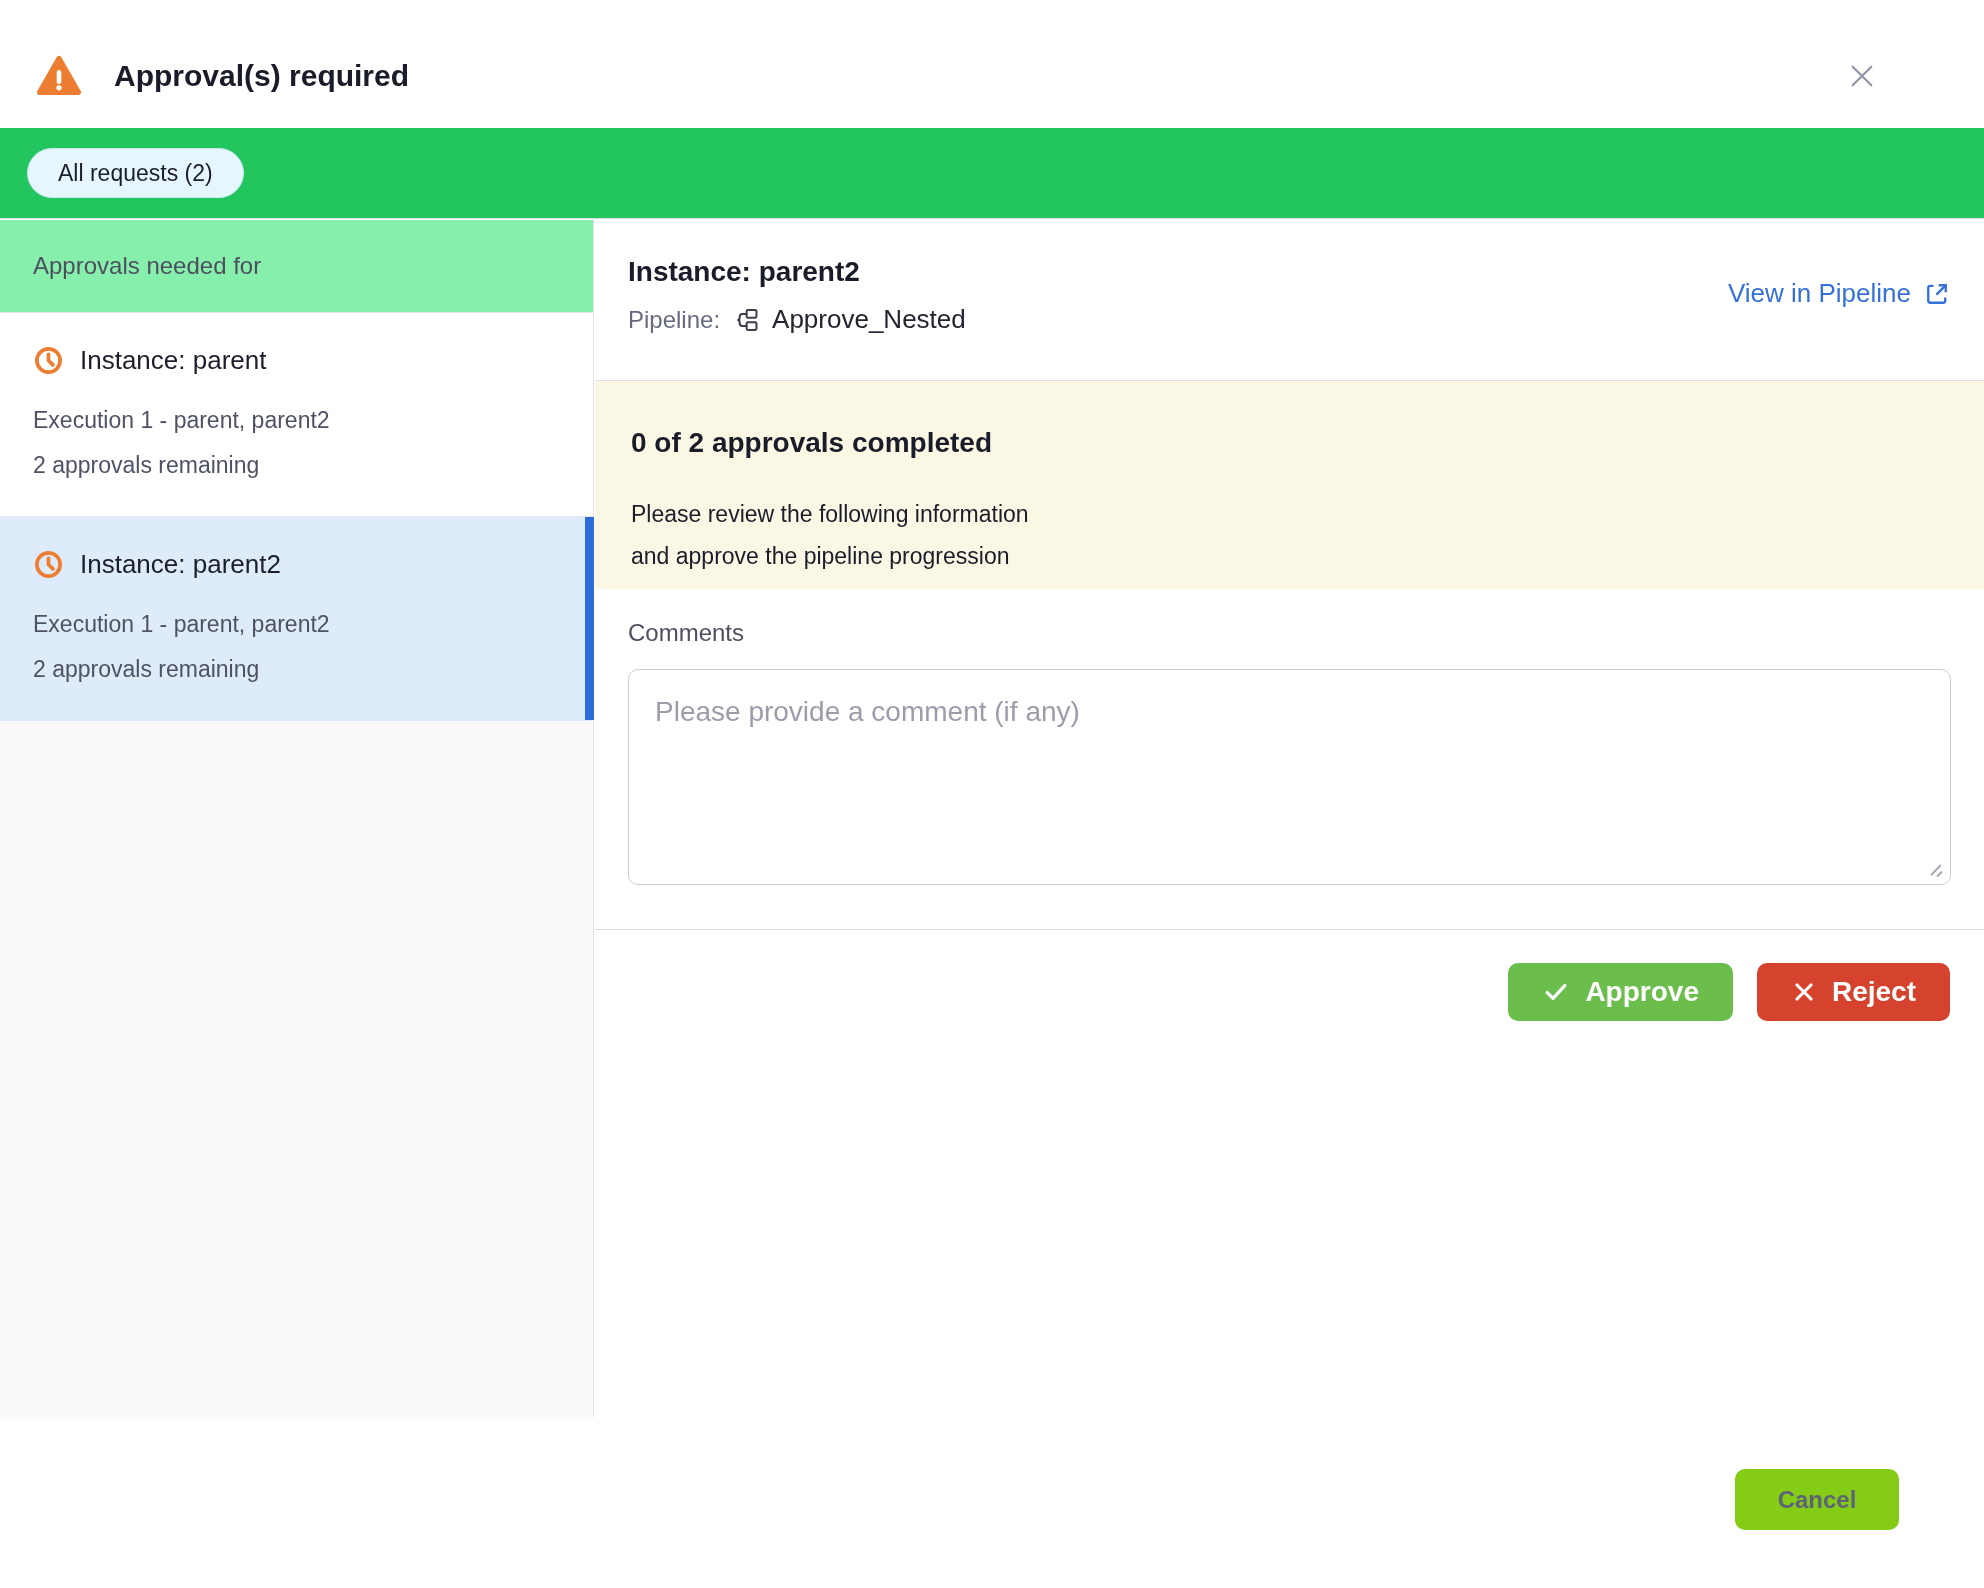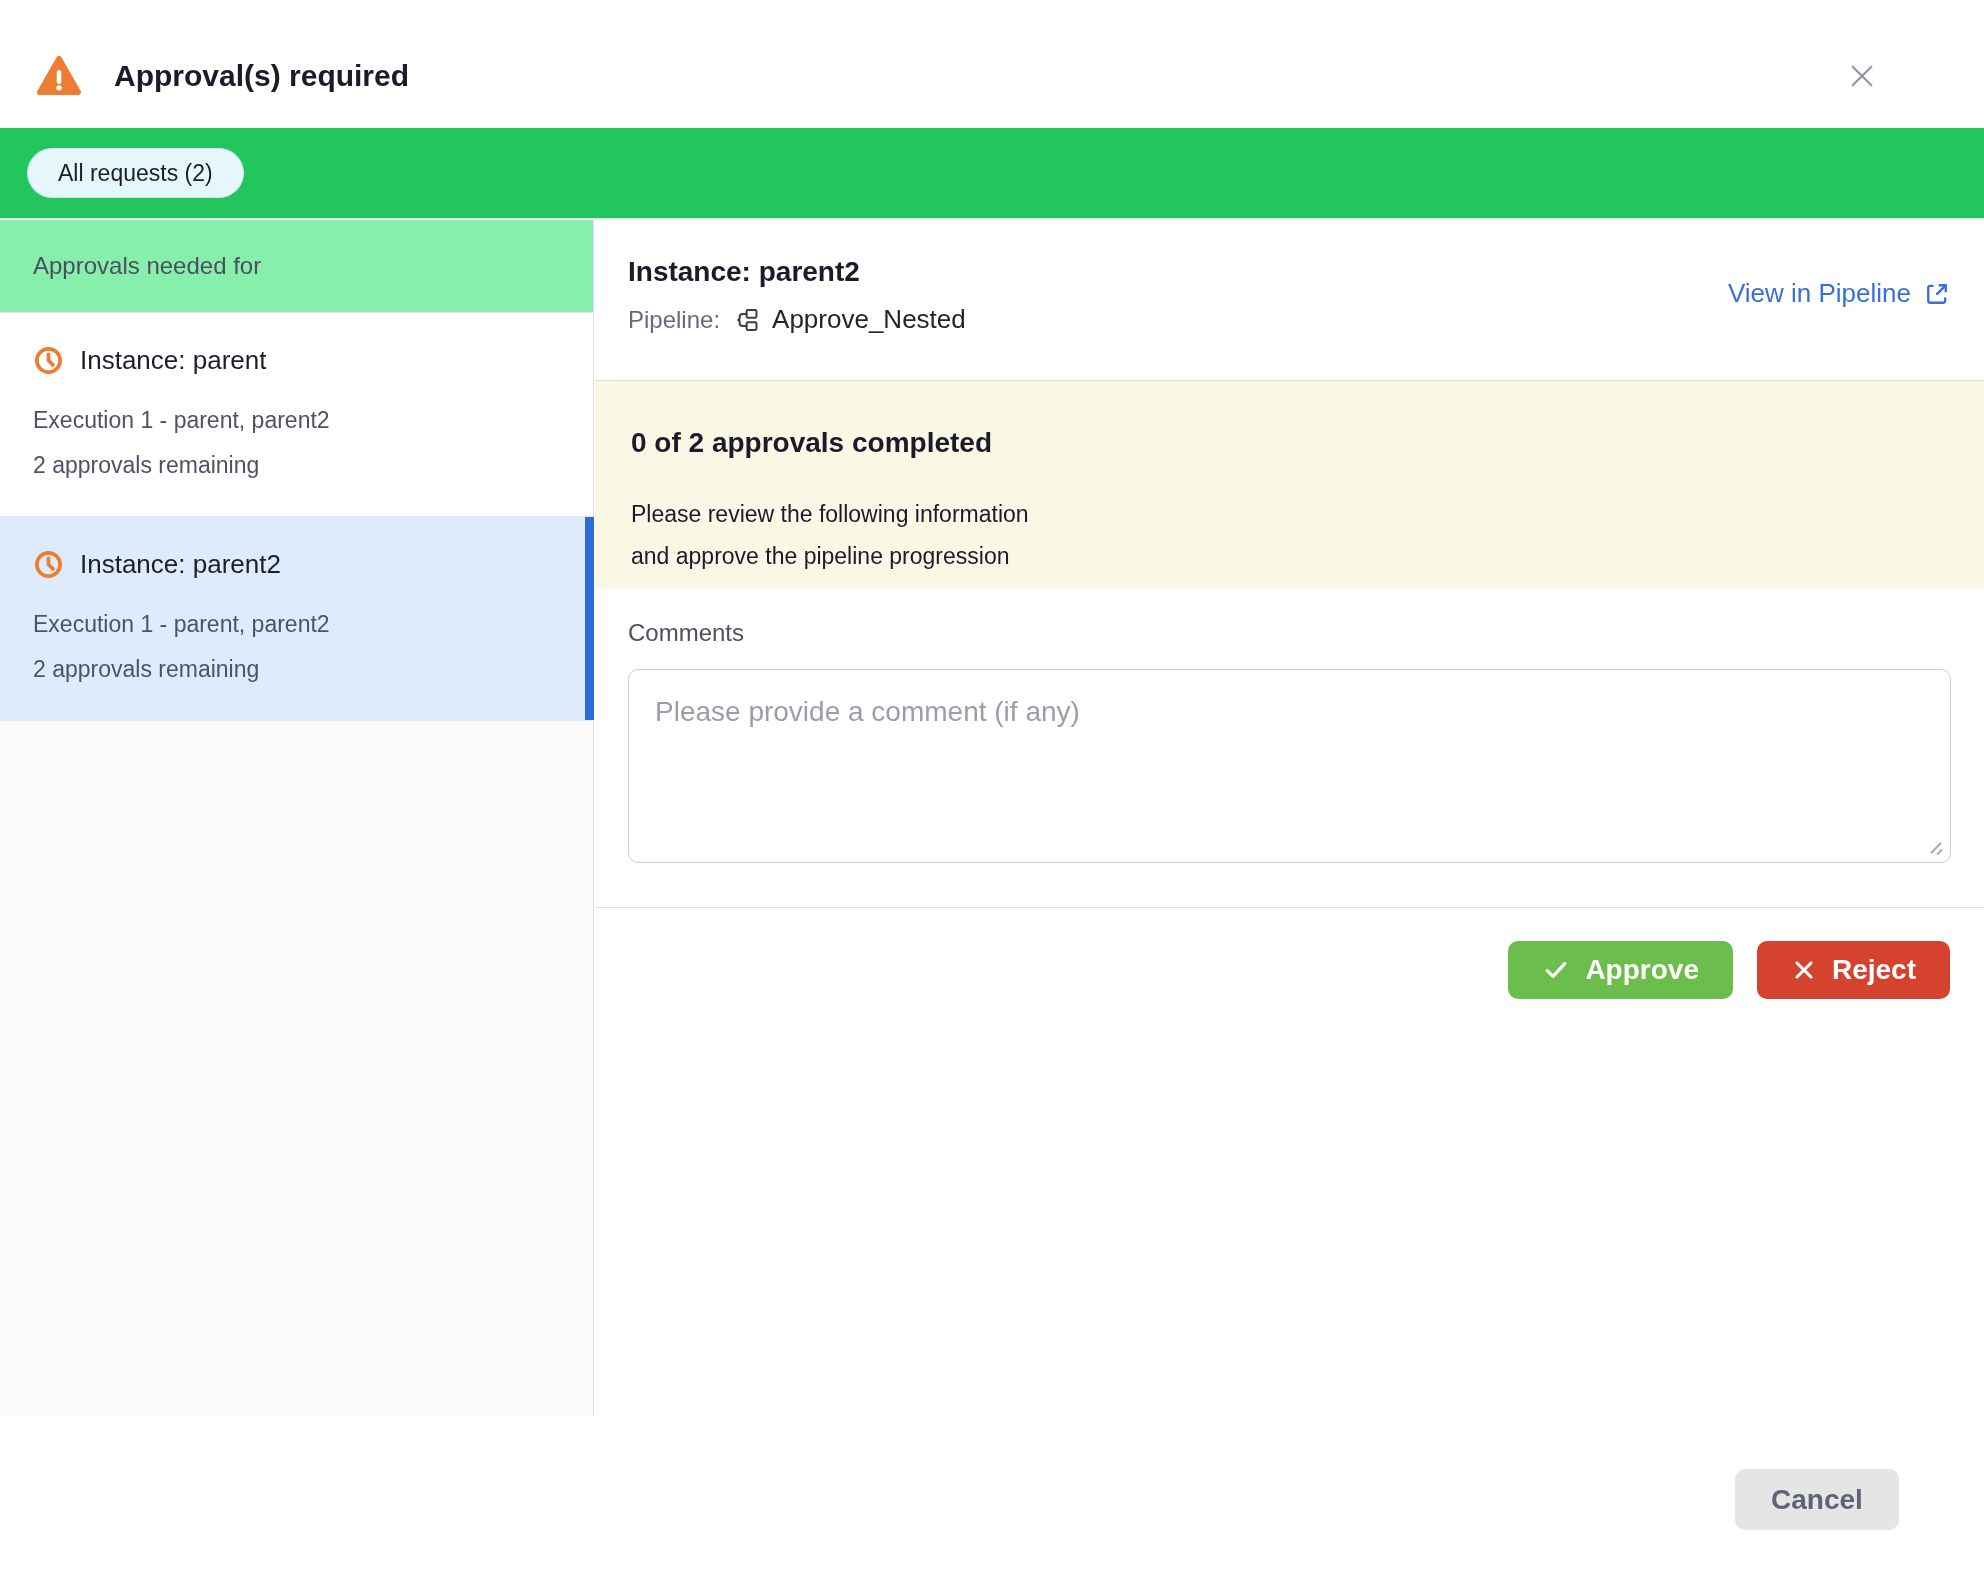--- a/index.html
+++ b/index.html
@@ -78,21 +78,21 @@
     background:#faf8e4; border-top:1px solid #dddde6;
     height:209px; padding:46px 36px;
   }
   .banner-title { font-size:28px; font-weight:700; color:#1b1c2a; margin-bottom:34px; }
   .banner-line { font-size:23px; color:#1b1c2a; line-height:42px; }
 
   .comments { padding:30px 33px 0; }
   .comments-label { font-size:24px; color:#4d4f5e; display:block; margin-bottom:22px; }
   .textarea-wrap { position:relative; }
   .comment-input {
-    width:100%; height:194px; border:1px solid #cdcdd6; border-radius:10px;
+    width:100%; height:216px; border:1px solid #cdcdd6; border-radius:10px;
     padding:26px 26px; font-size:28px; color:#3a3b49; resize:none;
     font-family:inherit; background:#fff; display:block; outline:none;
   }
   .comment-input::placeholder { color:#9c9cab; }
   .resize-grip { position:absolute; right:8px; bottom:8px; width:16px; height:16px; pointer-events:none; }
   .resize-grip::before, .resize-grip::after {
     content:""; position:absolute; background:#a9a9b5; height:2px; transform:rotate(-45deg);
   }
   .resize-grip::before { width:14px; right:0; bottom:6px; }
   .resize-grip::after  { width:7px;  right:0; bottom:2px; }
@@ -105,21 +105,21 @@
     height:58px; border:none; border-radius:10px; color:#fff;
     font-size:28px; font-weight:700; display:flex; align-items:center; gap:15px;
     padding:0 34px; cursor:pointer; font-family:inherit;
   }
   .btn-approve { background:#6cbe4c; }
   .btn-reject  { background:#d5432e; }
   .btn svg { flex:none; }
 
   .cancel-btn {
     position:absolute; left:1735px; top:1469px; width:164px; height:61px;
-    background:#e5e5e5; color:#5f6377; font-size:28px; font-weight:700;
+    background:#84cc16; color:#5f6377; font-size:24px; font-weight:700;
     border:none; border-radius:10px; cursor:pointer; font-family:inherit;
   }
 </style>
 </head>
 <body>
 
 <div class="modal-header">
   <svg class="warn-icon" viewBox="0 0 24 22">
     <path d="M12 2 L22 19.5 H2 Z" fill="#ED7D31" stroke="#ED7D31" stroke-width="3" stroke-linejoin="round"></path>
     <line x1="12" y1="9" x2="12" y2="14" stroke="#fff" stroke-width="2.4" stroke-linecap="round"></line>

